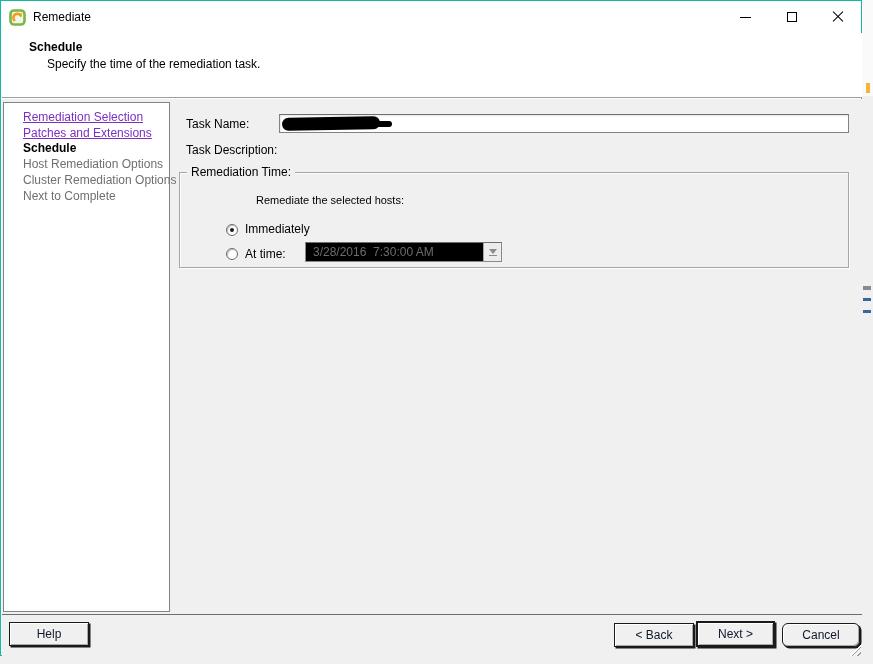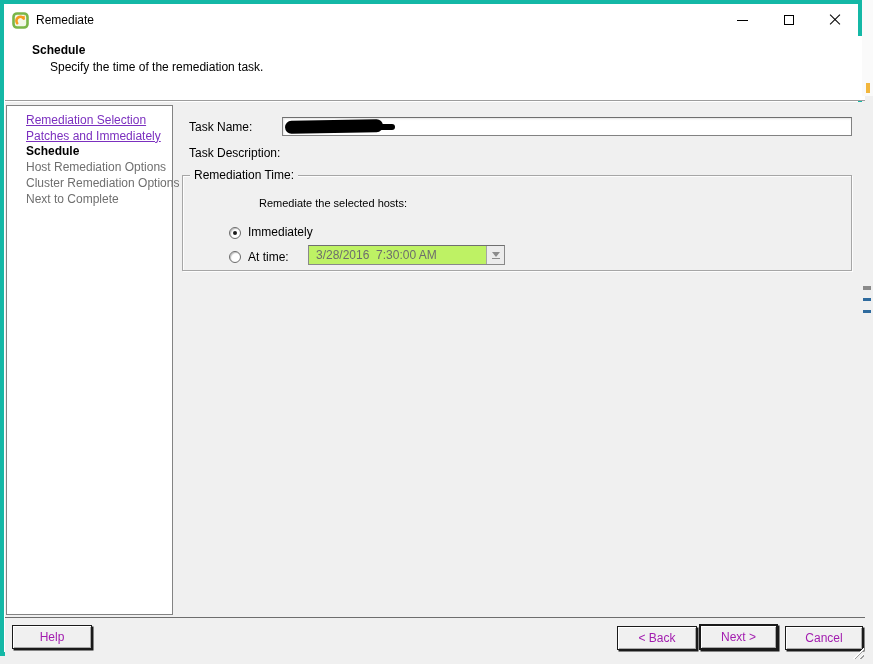--- a/index.html
+++ b/index.html
@@ -8,21 +8,21 @@
     font-family:"Liberation Sans", sans-serif;
     font-size:12px; color:#000;
     background:#f0f0f0;
     position:relative; overflow:hidden;
   }
   .screen { position:absolute; left:0; top:0; width:873px; height:664px; background:#f0f0f0; }
 
   
   .window {
     position:absolute; left:0; top:0; width:862px; height:656px;
-    background:#ffffff; border:4px solid #14b8a6;
+    background:#ffffff; border:1px solid #14b8a6;
   }
   .right-strip-top { position:absolute; left:862px; top:0; width:11px; height:96px; background:#fafafa; }
   .artifact-yellow { position:absolute; left:866px; top:83px; width:4px; height:10px; background:#f2b63c; }
   .artifact-gray { position:absolute; left:863px; top:286px; width:8px; height:4px; background:#8a8a8a; }
   .artifact-blue1 { position:absolute; left:863px; top:298px; width:8px; height:3px; background:#2f6b9e; }
   .artifact-blue2 { position:absolute; left:863px; top:310px; width:8px; height:3px; background:#2f6b9e; }
 
   
   .titlebar { position:absolute; left:0; top:0; width:100%; height:32px; background:#fff; display:flex; align-items:center; }
   .app-icon { width:17px; height:17px; margin-left:8px; }
@@ -78,34 +78,34 @@
     border:1px solid #6b6b6b; box-shadow:inset 1px 1px 1px rgba(0,0,0,0.25);
     position:relative; flex:0 0 auto;
   }
   .radio .dot { position:absolute; left:3px; top:3px; width:4px; height:4px; border-radius:50%; background:#1c1c1c; display:none; }
   .radio.checked .dot { display:block; }
   .radio-label { margin-left:7px; font-size:12px; }
 
   
   .combo {
     position:absolute; left:125px; top:69px; width:197px; height:20px;
-    background:#bef264; border:1px solid #898989; border-top-color:#6f6f6f;
+    background:#000000; border:1px solid #898989; border-top-color:#6f6f6f;
     display:flex; align-items:center; color:#6d6d6d;
   }
   .combo-text { white-space:pre; padding-left:7px; flex:1 1 auto; font-size:12px; }
   .combo-btn { width:18px; height:100%; border-left:1px solid #a5a5a5; background:#ececec;
     display:flex; flex-direction:column; align-items:center; justify-content:center; }
   .combo-arrow { width:0; height:0; border-left:4px solid transparent; border-right:4px solid transparent; border-top:5px solid #8c8c8c; }
   .combo-bar { width:8px; height:1px; background:#8c8c8c; margin-top:1px; }
 
   
   .footer-sep { position:absolute; left:1px; top:613px; width:860px; height:1px; background:#6d6d6d; }
   .btn {
     position:absolute; height:24px; background:#f0f0f0; font-family:"Liberation Sans",sans-serif;
-    font-size:12px; color:#a21caf; border:1px solid #1a1a1a;
+    font-size:12px; color:#0f172a; border:1px solid #1a1a1a;
     box-shadow:inset 1px 1px 0 #ffffff, inset -1px -1px 0 #a9a9a9, 1.5px 1.5px 0 #1a1a1a;
     cursor:pointer; text-align:center;
   }
   .btn.default { border-width:2px; height:26px; }
   .resize-grip {
     position:absolute; left:847px; top:642px; width:13px; height:13px;
     background:repeating-linear-gradient(-45deg, transparent 0 2px, #9b9b9b 2px 3px, #fdfdfd 3px 4px);
     clip-path:polygon(100% 0, 100% 100%, 0 100%);
   }
 </style>
@@ -139,21 +139,21 @@
 
     <div class="wiz-header">
       <div class="wiz-title">Schedule</div>
       <div class="wiz-subtitle">Specify the time of the remediation task.</div>
     </div>
 
     <div class="body-area">
 
       <div class="sidebar">
         <a class="step link">Remediation Selection</a>
-        <a class="step link">Patches and Immediately</a>
+        <a class="step link">Patches and Extensions</a>
         <span class="step current">Schedule</span>
         <span class="step upcoming">Host Remediation Options</span>
         <span class="step upcoming">Cluster Remediation Options</span>
         <span class="step upcoming">Next to Complete</span>
       </div>
 
       <span class="lbl" style="left:184px; top:18px;">Task Name:</span>
       <div class="field" style="left:277px; top:15px; width:570px;" role="textbox">
         <span></span>
         <span class="redaction1"></span>
@@ -185,21 +185,21 @@
             <span class="combo-bar"></span>
           </span>
         </div>
       </div>
     </div>
 
     <div class="footer-sep"></div>
     <button class="btn" style="left:8px; top:621px; width:80px;">Help</button>
     <button class="btn" style="left:613px; top:622px; width:80px;">&lt; Back</button>
     <button class="btn default" style="left:695px; top:620px; width:79px;">Next &gt;</button>
-    <button class="btn" style="left:781px; top:622px; width:78px;">Cancel</button>
+    <button class="btn" style="left:781px; top:622px; width:78px;border-radius:6px;">Cancel</button>
     <div class="resize-grip"></div>
   </div>
 
   <div class="right-strip-top"></div>
   <div class="artifact-yellow"></div>
   <div class="artifact-gray"></div>
   <div class="artifact-blue1"></div>
   <div class="artifact-blue2"></div>
 </div>
 

